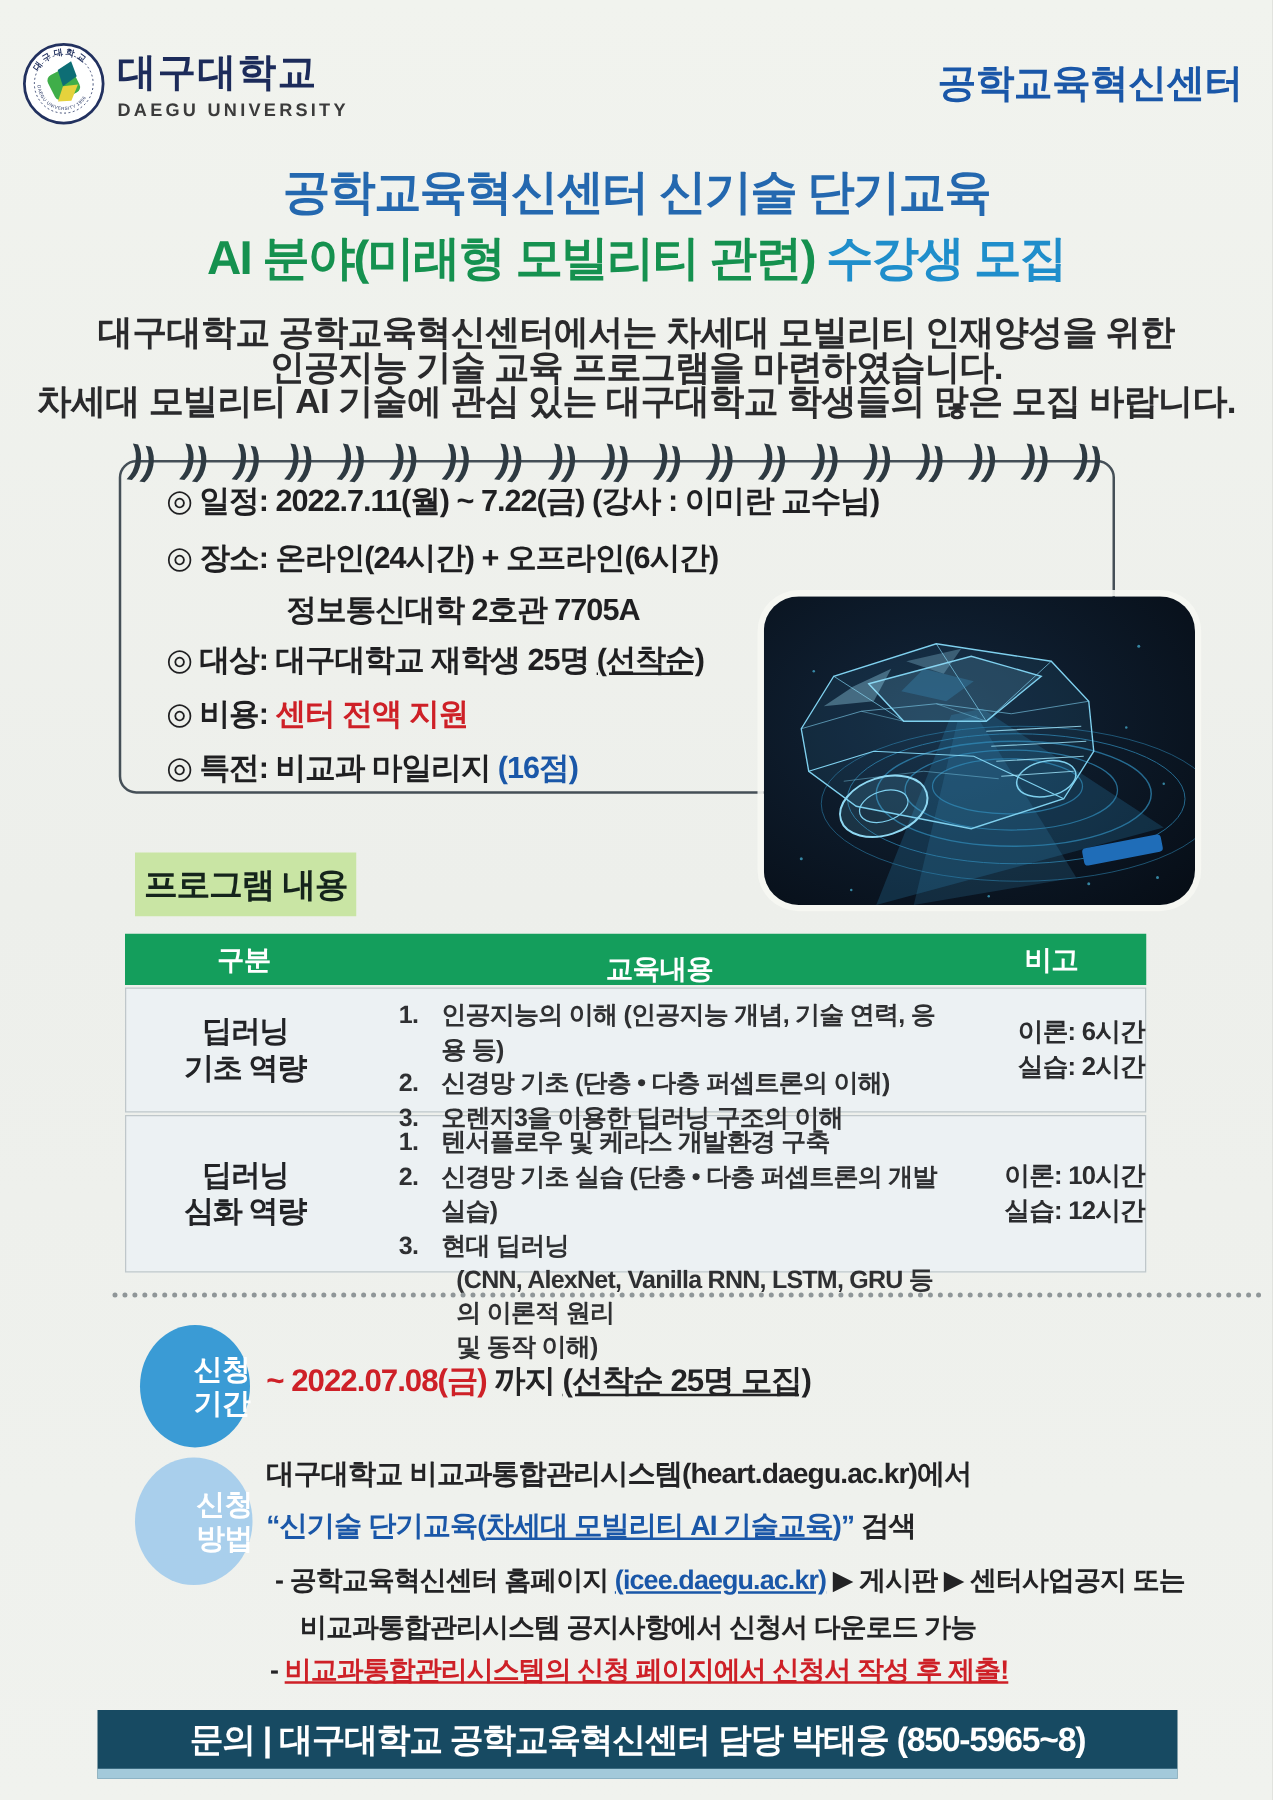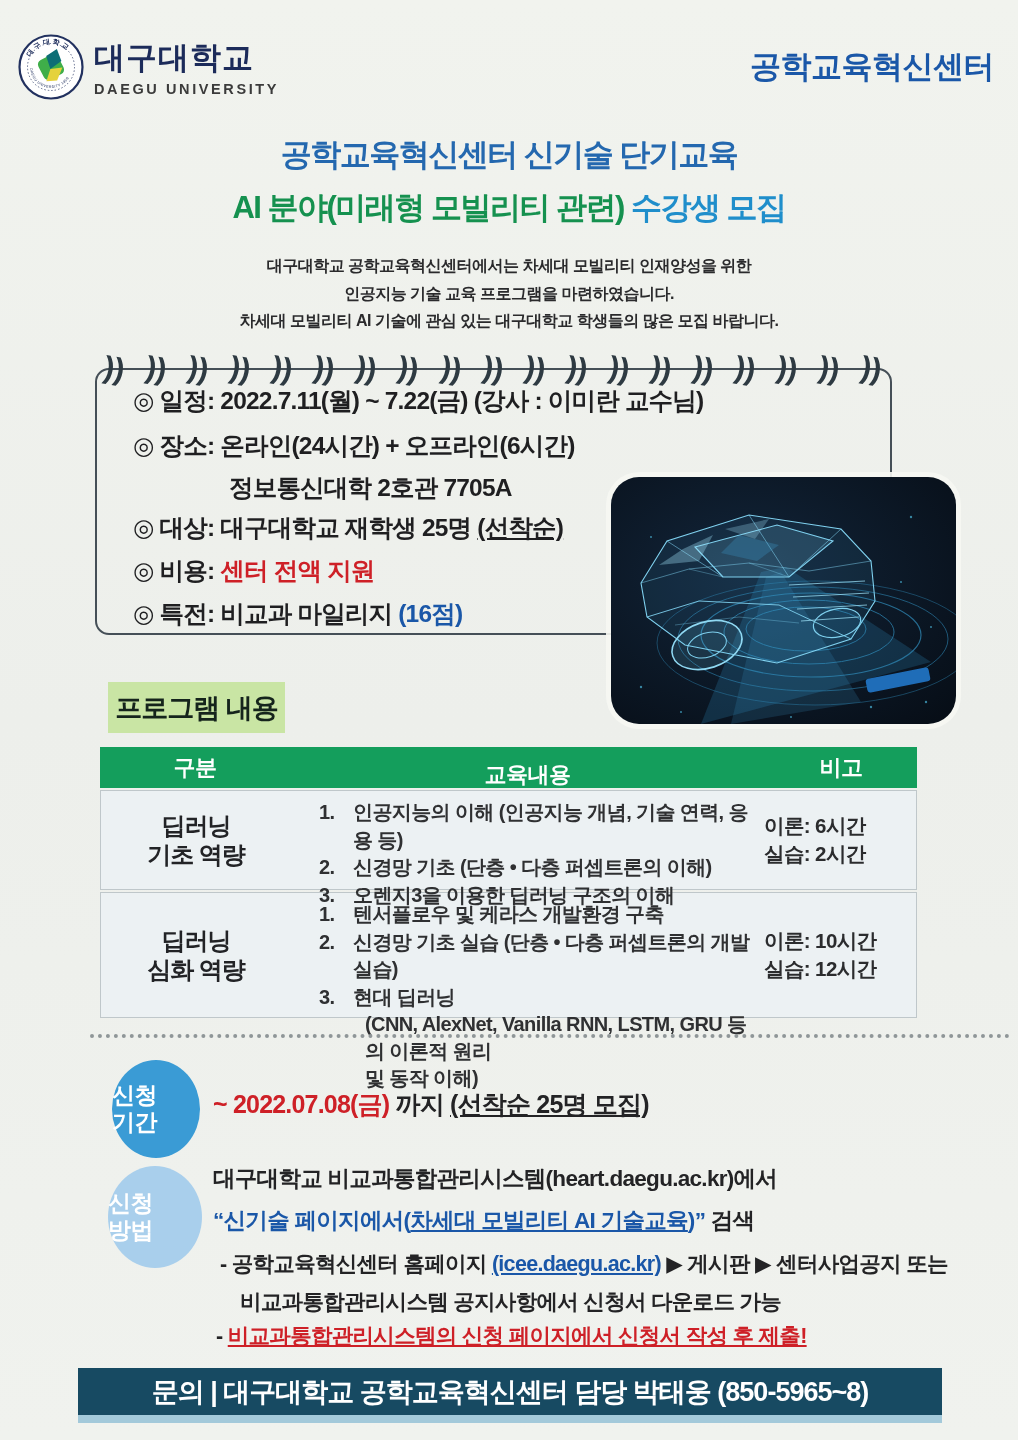--- a/index.html
+++ b/index.html
@@ -11,28 +11,28 @@
   .logo-group { position:absolute; left:18px; top:34px; display:flex; align-items:center; }
   .seal { width:66px; height:66px; }
   .logo-text { margin-left:10px; }
   .logo-kr { font-size:31px; font-weight:800; color:#1c2b5a; letter-spacing:1px; }
   .logo-en { font-size:14.5px; font-weight:700; color:#3b3b3b; letter-spacing:2.6px; margin-top:2px; }
   .center-name { position:absolute; right:24px; top:46px; font-size:31px; font-weight:800;
                  color:#1a57a8; letter-spacing:-0.5px; }
 
   
   .title { position:absolute; left:0; top:128px; width:1018px; text-align:center;
-           font-weight:900; font-size:31px; letter-spacing:-1.5px; line-height:53px; }
+           font-weight:900; font-size:38px; letter-spacing:-1.5px; line-height:53px; }
   .title-line1 { color:#2468af; }
   .t-green { color:#15914f; }
   .t-lblue { color:#1f8ecb; }
 
   
   .intro { position:absolute; left:0; top:252px; width:1018px; text-align:center;
-           font-size:16px; font-weight:700; color:#2a2a2c; line-height:27.5px; letter-spacing:-0.5px; }
+           font-size:28px; font-weight:700; color:#2a2a2c; line-height:27.5px; letter-spacing:-0.5px; }
 
   
   .spiral-row { position:absolute; left:104px; top:342px; width:778px; height:54px;
                 display:flex; justify-content:space-between; z-index:3; }
   .spiral-mark { display:inline-block; transform:rotate(10deg); font-size:31px; font-weight:700;
                  color:#2e3a42; line-height:54px; }
   .schedule-box { position:absolute; left:95px; top:368px; width:797px; height:267px;
                   border:2.5px solid #454f57; border-radius:14px; z-index:1; }
   .sched-line { position:absolute; left:36px; font-size:24.5px; font-weight:700; color:#1f1f21;
                 letter-spacing:-0.8px; white-space:nowrap; }
@@ -59,28 +59,28 @@
   .row1 { height:100px; } .row2 { height:126px; }
   .td-cat { width:190px; display:flex; flex-direction:column; align-items:center; justify-content:center;
             font-size:24px; font-weight:800; color:#222326; line-height:29px; letter-spacing:-1px; }
   .td-items { flex:1; padding:8px 4px 6px 28px; font-size:20px; font-weight:600; color:#2f3032;
               letter-spacing:-0.6px; }
   .td-items ol { list-style:none; }
   .td-items li { line-height:27.5px; display:flex; }
   .li-num { width:34px; flex:none; }
   .li-cont { line-height:27px; padding-left:46px; }
   .td-note { width:152px; display:flex; flex-direction:column; justify-content:center;
-             font-size:20.5px; font-weight:600; color:#2b2c2e; line-height:28px; letter-spacing:-0.6px; }
+             font-size:20.5px; font-weight:600; color:#2b2c2e; line-height:28px; letter-spacing:-0.6px;text-align:right; }
 
   
   .dotted { position:absolute; left:90px; top:1034px; width:920px; border-top:4px dotted #8f9698; }
 
   
   .circle { position:absolute; border-radius:50%; display:flex; flex-direction:column;
-            align-items:flex-start; justify-content:center; color:#fff; font-size:23px; font-weight:800;
+            align-items:flex-end; justify-content:center; color:#fff; font-size:23px; font-weight:800;
             line-height:27px; letter-spacing:-0.5px; }
   .circle-period { left:112px; top:1060px; width:88px; height:98px; background:#3a9bd5; }
   .circle-method { left:108px; top:1166px; width:94px; height:102px; background:#a9cfec; }
   .period-text { position:absolute; left:213px; top:1088px; font-size:25px; font-weight:800;
                  color:#232325; letter-spacing:-0.8px; white-space:nowrap; }
   .m-line { position:absolute; font-weight:800; color:#232325; white-space:nowrap; letter-spacing:-0.7px; }
   .m1 { left:213px; top:1163px; font-size:22.5px; }
   .m2 { left:213px; top:1205px; font-size:22.5px; color:#1a57a8; }
   .m2 .tail { color:#232325; }
   .m3 { left:220px; top:1249px; font-size:21.5px; }
@@ -289,21 +289,21 @@
     <div>신청</div>
     <div>기간</div>
   </div>
   <div class="period-text"><span class="red-text">~ 2022.07.08(금)</span><span> 까지 </span><span class="u">(선착순 25명 모집)</span></div>
 
   <div class="circle circle-method">
     <div>신청</div>
     <div>방법</div>
   </div>
   <div class="m-line m1">대구대학교 비교과통합관리시스템(heart.daegu.ac.kr)에서</div>
-  <div class="m-line m2"><span>“신기술 페이지에서(</span><span class="u">차세대 모빌리티 AI 기술교육</span><span>)”</span><span class="tail"> 검색</span></div>
+  <div class="m-line m2"><span>“신기술 단기교육(</span><span class="u">차세대 모빌리티 AI 기술교육</span><span>)”</span><span class="tail"> 검색</span></div>
   <div class="m-line m3"><span>-  </span><span>공학교육혁신센터 홈페이지 </span><span class="m-link">(icee.daegu.ac.kr)</span><span> ▶ 게시판 ▶ 센터사업공지 또는</span></div>
   <div class="m-line m4">비교과통합관리시스템 공지사항에서 신청서 다운로드 가능</div>
   <div class="m-line m5"><span>-  </span><span class="red-text">비교과통합관리시스템의 신청 페이지에서 신청서 작성 후 제출!</span></div>
 
   <div class="footer">
     <span>문의 | 대구대학교 공학교육혁신센터 담당 박태웅 (850-5965~8)</span>
   </div>
 
 </div>
 

